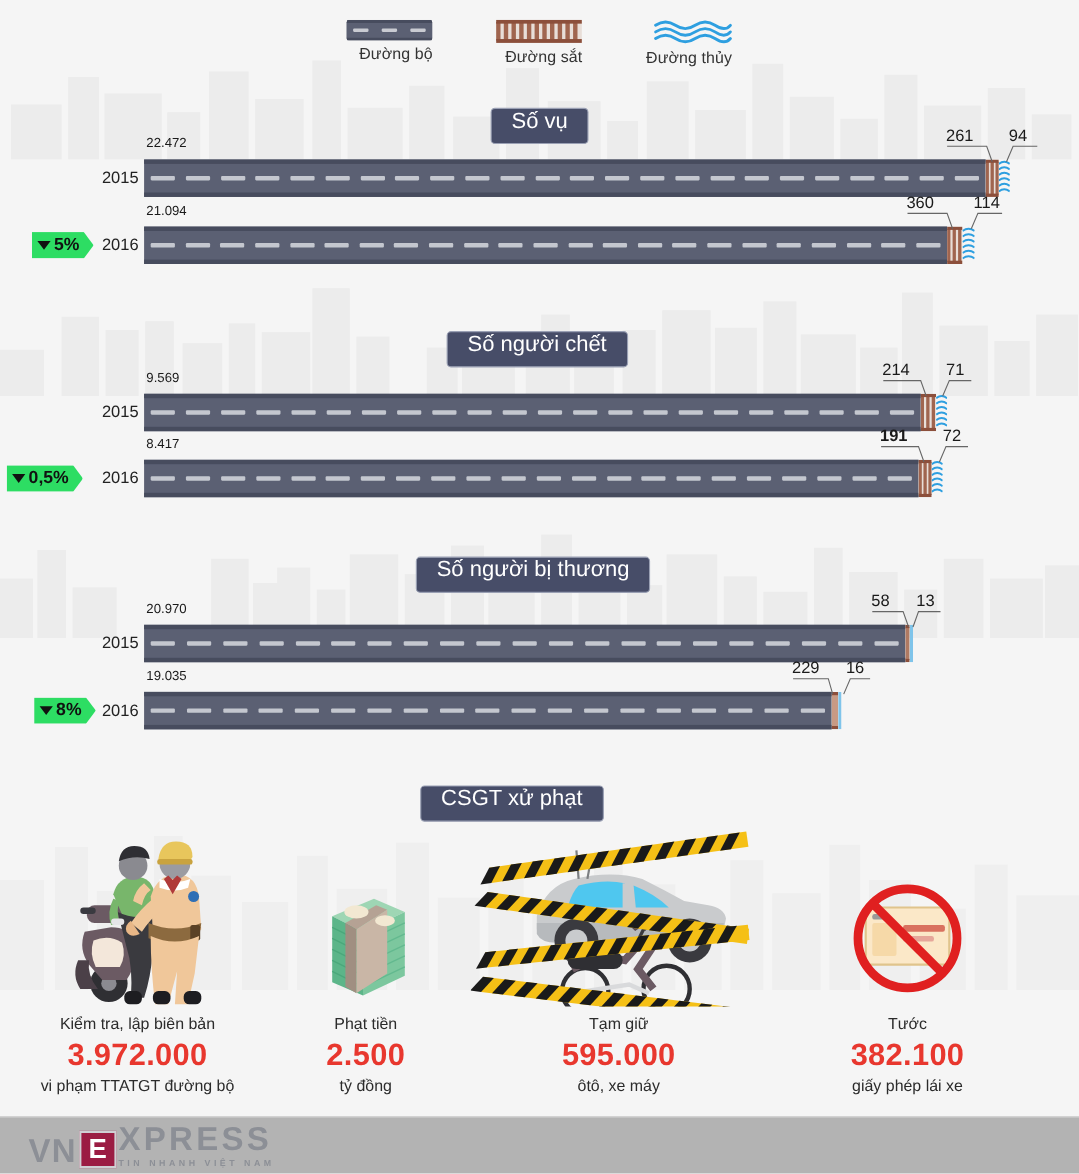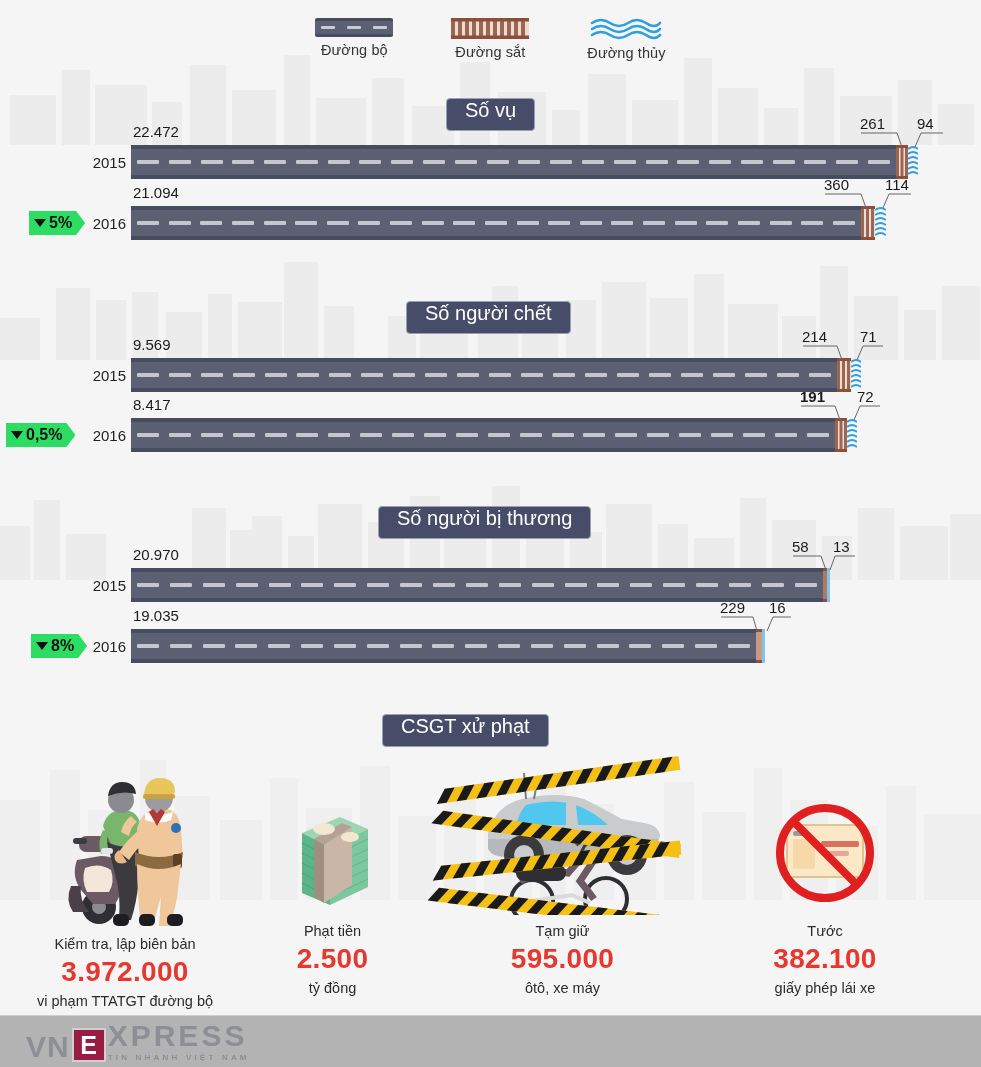--- a/index.html
+++ b/index.html
@@ -18,21 +18,21 @@
 
   
   .skyline { position: absolute; left: 0; width: 981px; pointer-events: none; }
   .skyline svg { display: block; }
 
   
   .legend {
     position: absolute; top: 18px; left: 0; width: 981px;
     display: flex; justify-content: center; gap: 58px;
   }
-  .legend-item { display: flex; flex-direction: column; align-items: center; }
+  .legend-item { display: flex; flex-direction: column; align-items: flex-end; }
   .legend-label {
     font-size: 14.5px; color: #333; margin-top: 5px; letter-spacing: .1px;
   }
   .lg-road {
     width: 78px; height: 19px; border-radius: 2px;
     background: #5b6073;
     border-top: 3px solid #474c5e; border-bottom: 3px solid #474c5e;
     display: flex; align-items: center; justify-content: space-around;
   }
   .lg-road i { display:block; width: 14px; height: 3px; background: #c9cbd2; border-radius:1px;}
@@ -88,21 +88,21 @@
   }
   .road .dashes i {
     display: block; height: 4px; width: 22px;
     background: #c4c7cf; border-radius: 1px; flex: 0 0 auto;
   }
 
   .rail { position: absolute; top: 0; height: 34px; }
   .water { position: absolute; top: 0; height: 34px; }
 
   .val {
-    position: absolute; font-size: 15px; color: #1a1a1a; white-space: nowrap;
+    position: absolute; font-size: 12px; color: #1a1a1a; white-space: nowrap;
   }
   .val-start { top: -22px; left: 2px; }
   .leader { position: absolute; }
   .leader svg { display:block; overflow: visible; }
   .tip-label {
     position: absolute; font-size: 15px; color: #1a1a1a; white-space: nowrap;
   }
 
   
   .cards { position: absolute; left: 0; top: 755px; width: 981px; height: 250px; }
@@ -693,21 +693,21 @@
           <path d="M26 2 H8 L2 16" stroke="#666" stroke-width="1" fill="none"></path>
         </svg>
     </div>
     <div class="tip-label" style="left:638px; top:-30px;">16</div>
   </div>
 
   <div class="sec-title" style="left:382px; top:714px;">CSGT xử phạt</div>
 
   <div class="cards">
 
-    <div class="card" style="left:10px; top:13px; width:230px;">
+    <div class="card" style="left:10px; top:0; width:230px;">
       <div class="card-art">
         <svg width="125" height="160" viewBox="0 0 125 160">
 
           <ellipse cx="36" cy="139" rx="17" ry="17" fill="#2f2f33"></ellipse>
           <ellipse cx="36" cy="139" rx="7" ry="7" fill="#8b8b91"></ellipse>
           <path d="M14 92 q-6 16 4 30 l12 14 h22 q12 -18 6 -36 q-4 -12 -20 -12 z" fill="#6b5a63"></path>
           <path d="M22 100 q14 -6 26 2 q4 12 -2 22 h-22 q-6 -12 -2 -24z" fill="#f3e7da"></path>
           <path d="M8 118 q-6 14 2 26 h16 q-10 -12 -8 -26z" fill="#4b4048"></path>
           <rect x="16" y="68" width="44" height="16" rx="7" fill="#6b5a63"></rect>
           <rect x="10" y="70" width="14" height="6" rx="3" fill="#3a3a40"></rect>

